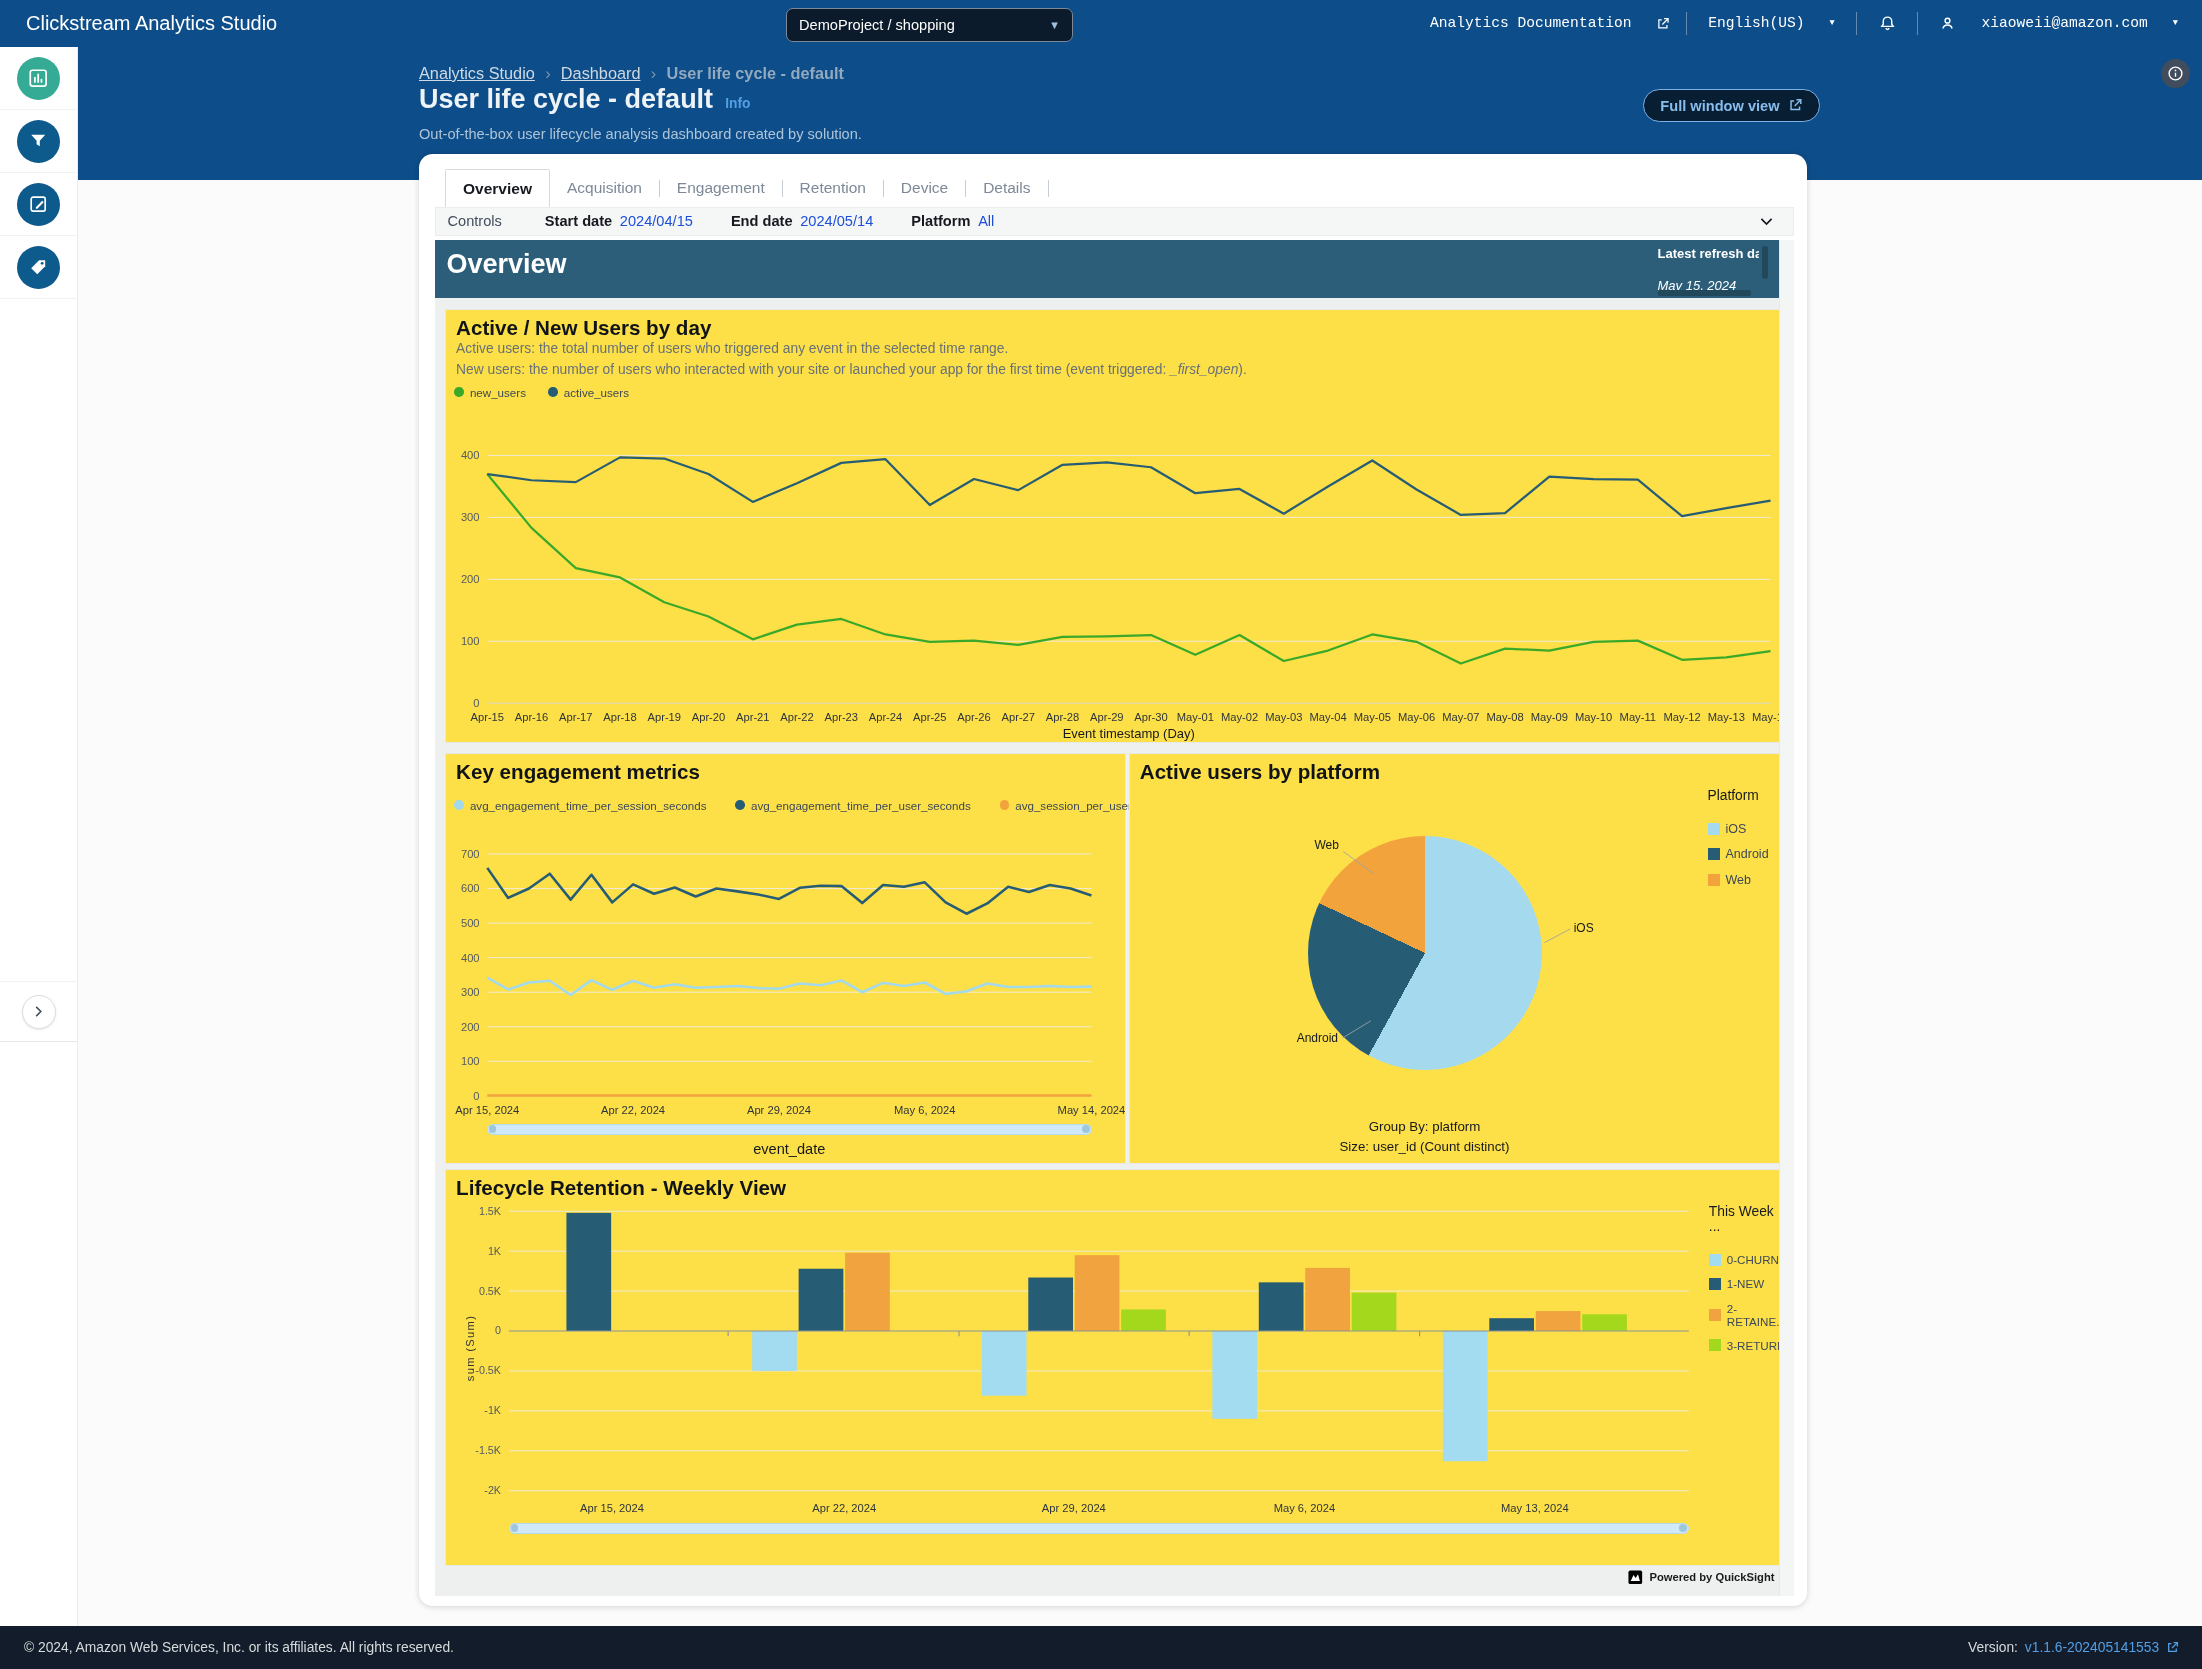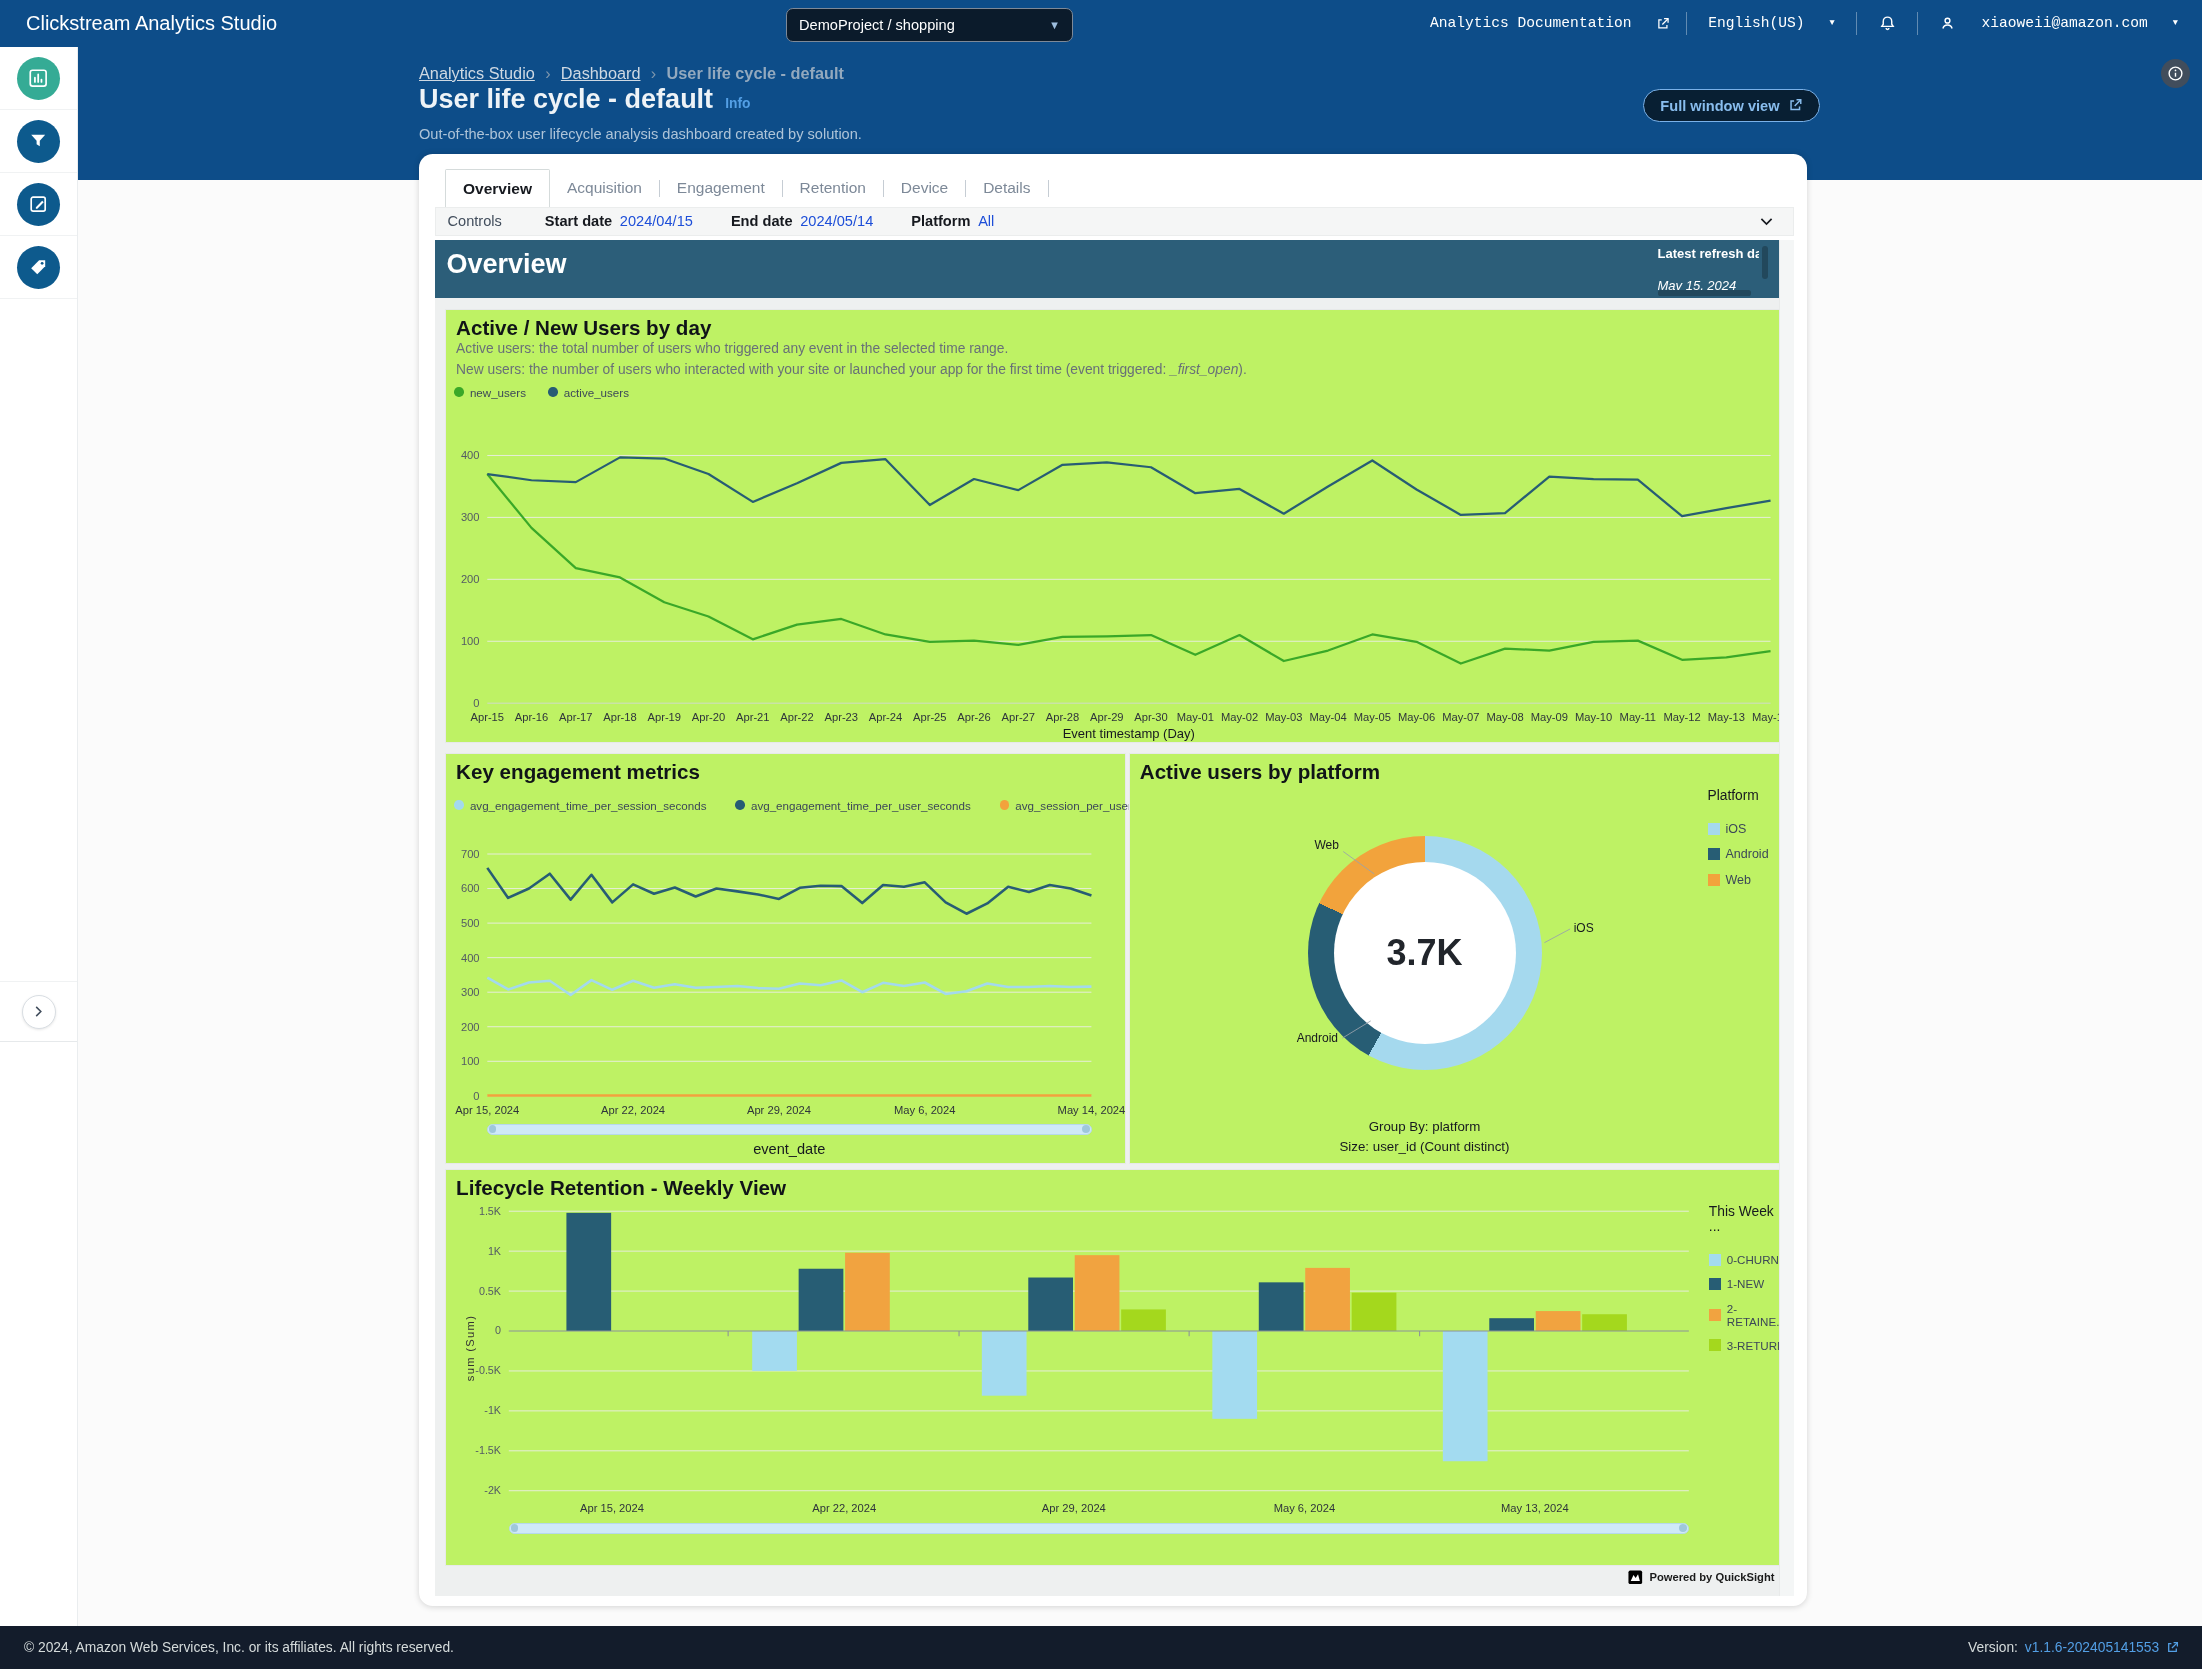--- a/index.html
+++ b/index.html
@@ -64,21 +64,21 @@
   #controlsChevron{margin-left:auto;background:none;border:none;cursor:pointer;display:flex;align-items:center;}
   #sheet{position:absolute;left:15.5px;top:86px;width:1359px;height:1356px;background:#eef0f0;overflow:hidden;}
   #gutter{position:absolute;right:0;top:0;width:13.8px;height:100%;background:#f4f6f6;border-left:0.9px solid #e8eaea;}
   #band{position:absolute;left:0;top:0;width:1345px;height:58px;background:var(--band);color:#fff;overflow:hidden;}
   #band h2{position:absolute;left:12px;top:9.5px;margin:0;font-size:27px;font-weight:bold;}
   #refreshWidget{position:absolute;left:1223px;top:6.9px;width:114px;height:52px;}
   #refreshWidget .rl{font-weight:bold;font-size:13px;white-space:nowrap;overflow:hidden;width:101px;}
   #refreshWidget .vthumb{position:absolute;right:3.4px;top:0;width:6px;height:33px;background:#22485c;border-radius:3.4px;}
   #refreshWidget .rv{font-size:13px;margin-top:17px;white-space:nowrap;font-style:italic;}
   #refreshWidget .hthumb{position:absolute;left:0;top:44px;width:93px;height:5.2px;background:#22485c;border-radius:2.6px;}
-  .tile{position:absolute;background:#bef264;border:0.9px solid #e7e9e9;box-sizing:border-box;}
+  .tile{position:absolute;background:#fde047;border:0.9px solid #e7e9e9;box-sizing:border-box;}
   #tile1{left:10.3px;top:69px;width:1336px;height:434px;}
   #tile2{left:10.3px;top:513px;width:681px;height:411px;}
   #tile3{left:694px;top:513px;width:652px;height:411px;}
   #tile4{left:10.3px;top:929px;width:1336px;height:397px;}
   .tile h3{position:absolute;left:10.3px;top:6.9px;margin:0;font-size:20.6px;color:#101418;font-weight:bold;}
   .desc{position:absolute;left:10.3px;margin:0;font-size:13.8px;color:#687078;}
   .legend{position:absolute;display:flex;gap:22.4px;align-items:center;font-size:11.6px;color:#3c4858;}
   .legend.vert{flex-direction:column;align-items:flex-start;gap:11.2px;}
   .lg-title{font-size:13.8px;color:#16191f;margin-bottom:8.6px;}
   .lg-item{display:flex;align-items:center;gap:6px;cursor:pointer;}
@@ -395,23 +395,20 @@
             <div class="lg-item">
               <span class="lg-sq" style="background: rgb(242, 163, 60);"></span>
               <span>Web</span>
             </div>
           </div>
         <div id="donutArea"></div>
         <div class="donutCaption" style="top:365px;">Group By: platform</div>
         <div class="donutCaption" style="top:385px;">Size: user_id (Count distinct)</div>
       <div class="donutWrap">
             <div class="donutRing" style="background: conic-gradient(rgb(165, 217, 238) 0%, rgb(165, 217, 238) 58%, rgb(39, 93, 116) 58%, rgb(39, 93, 116) 82%, rgb(242, 163, 60) 82%, rgb(242, 163, 60) 100%);"></div>
-            <div class="donutHole">
-              <span class="donutTotal">3.7K</span>
-            </div>
           </div>
           <svg width="650" height="410" viewBox="0 0 756 476" style="position:absolute;left:0;top:0;pointer-events:none;">
             <line x1="248" y1="113" x2="284" y2="139" stroke="#98a2ab" stroke-width="1"></line>
             <text x="243" y="110" text-anchor="end" font-size="14" fill="#16191f">Web</text>
             <line x1="512" y1="203" x2="482" y2="219" stroke="#98a2ab" stroke-width="1"></line>
             <text x="516" y="207" text-anchor="start" font-size="14" fill="#16191f">iOS</text>
             <line x1="247" y1="330" x2="280" y2="310" stroke="#98a2ab" stroke-width="1"></line>
             <text x="242" y="334" text-anchor="end" font-size="14" fill="#16191f">Android</text>
           </svg>
         </div>

